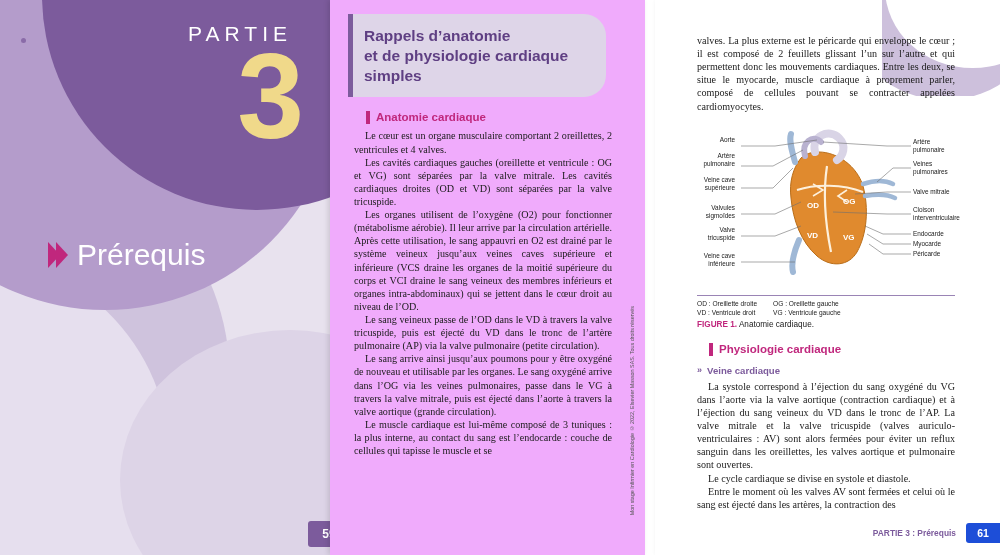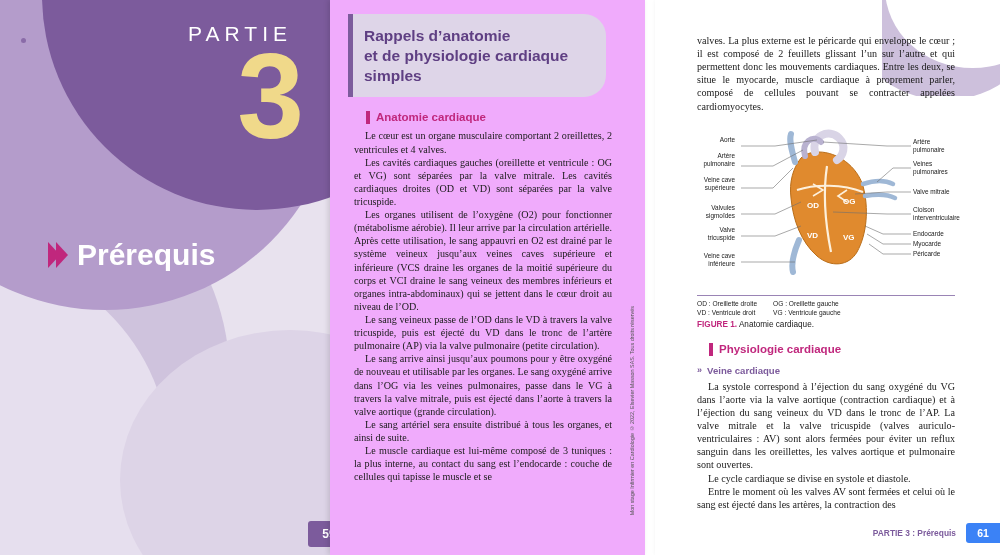--- a/index.html
+++ b/index.html
@@ -131,21 +131,21 @@
     height: 0;
     border-top: 13px solid transparent;
     border-bottom: 13px solid transparent;
     border-left: 12px solid #c0277d;
     margin-right: -4px;
   }
   .opener-title {
     color: #ffffff;
     font-family: "Liberation Sans", sans-serif;
     font-size: 30px;
-    font-weight: 700;
+    font-weight: 400;
   }
   .opener-footer {
     position: absolute;
     left: 0;
     bottom: 0;
     width: 350px;
     height: 36px;
   }
   .opener-folio-tab {
     position: absolute;
@@ -354,21 +354,21 @@
   .rf-label {
     font-family: "Liberation Sans", sans-serif;
     font-size: 8.4px;
     color: #7c5b9c;
     font-weight: 700;
     padding-right: 10px;
   }
   .rf-folio {
     width: 34px;
     height: 20px;
-    background: #3b82f6;
+    background: #1d4ed8;
     color: #fff;
     font-family: "Liberation Sans", sans-serif;
     font-size: 10.5px;
     font-weight: 700;
     display: flex;
     align-items: center;
     justify-content: center;
     border-radius: 3px 0 0 3px;
   }
   .fig-label {
@@ -429,21 +429,20 @@
         <span class="bar"></span>
         <span class="txt">Anatomie cardiaque</span>
       </div>
 
       <div class="body-col">
         <p>Le cœur est un organe musculaire comportant 2 oreillettes, 2 ventricules et 4 valves.</p>
         <p>Les cavités cardiaques gauches (oreillette et ventricule : OG et VG) sont séparées par la valve mitrale. Les cavités cardiaques droites (OD et VD) sont séparées par la valve tricuspide.</p>
         <p>Les organes utilisent de l’oxygène (O2) pour fonctionner (métabolisme aérobie). Il leur arrive par la circulation artérielle. Après cette utilisation, le sang appauvri en O2 est drainé par le système veineux jusqu’aux veines caves supérieure et inférieure (VCS draine les organes de la moitié supérieure du corps et VCI draine le sang veineux des membres inférieurs et organes intra-abdominaux) qui se jettent dans le cœur droit au niveau de l’OD.</p>
         <p>Le sang veineux passe de l’OD dans le VD à travers la valve tricuspide, puis est éjecté du VD dans le tronc de l’artère pulmonaire (AP) via la valve pulmonaire (petite circulation).</p>
         <p>Le sang arrive ainsi jusqu’aux poumons pour y être oxygéné de nouveau et utilisable par les organes. Le sang oxygéné arrive dans l’OG via les veines pulmonaires, passe dans le VG à travers la valve mitrale, puis est éjecté dans l’aorte à travers la valve aortique (grande circulation).</p>
-        <p>Le sang artériel sera ensuite distribué à tous les organes, et ainsi de suite.</p>
         <p>Le muscle cardiaque est lui-même composé de 3 tuniques : la plus interne, au contact du sang est l’endocarde : couche de cellules qui tapisse le muscle et se</p>
       </div>
     </div>
 
     <div class="side-credit">Mon stage Infirmier en Cardiologie
 © 2022, Elsevier Masson SAS. Tous droits réservés</div>
   </div>
 
   <div class="page-right">
     <div class="right-corner">

